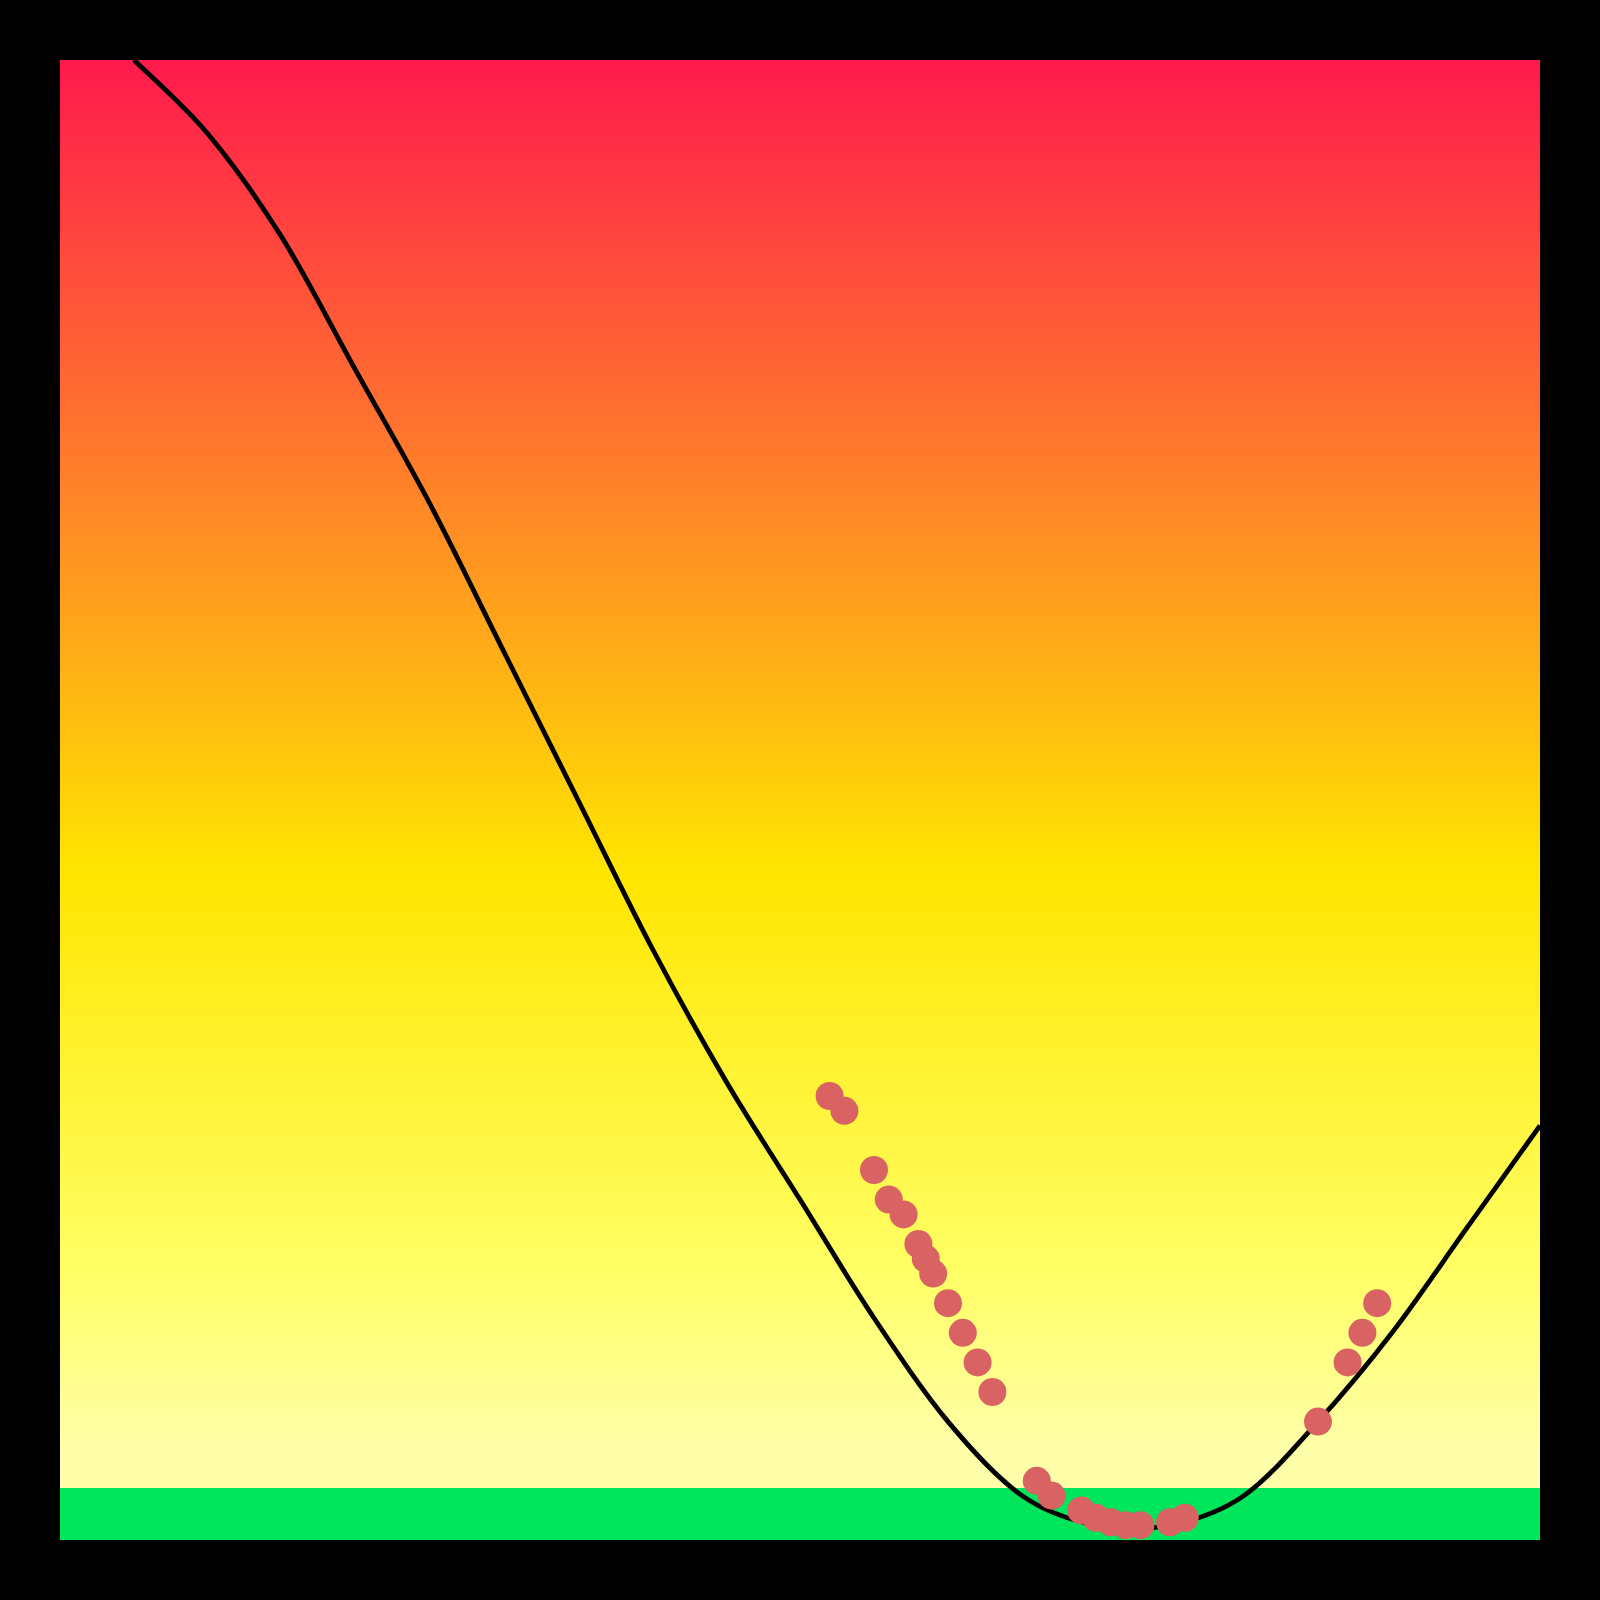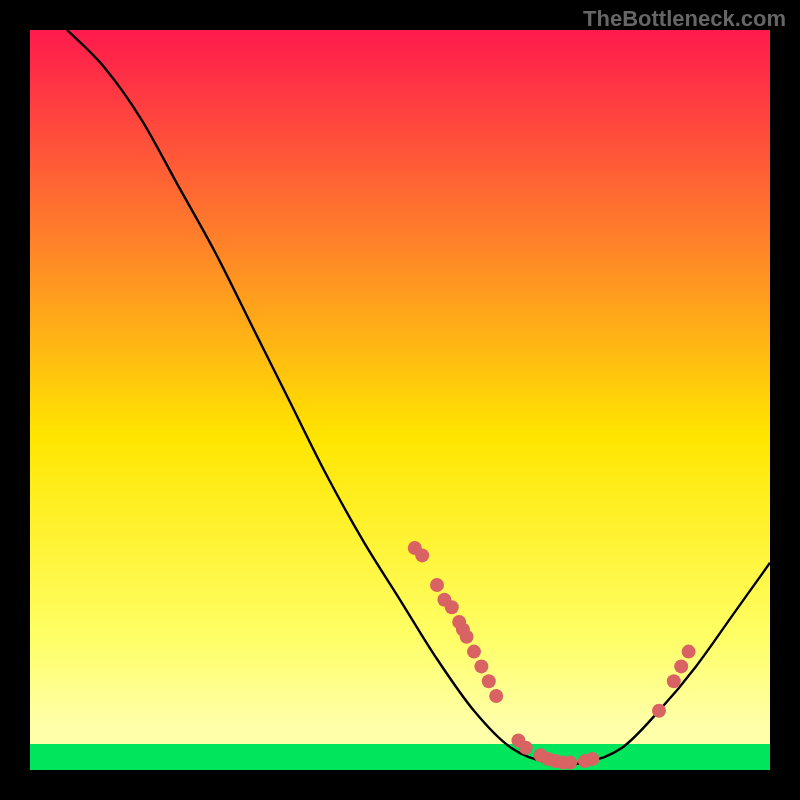--- a/index.html
+++ b/index.html
@@ -34,21 +34,20 @@
     height: 740px;
   }
   svg {
     display: block;
   }
 </style>
 </head>
 <body>
 
 <div class="container">
-  <div class="watermark">TheBottleneck.com</div>
   <div class="plot-area">
     <svg id="chart-svg" width="740" height="740" viewBox="0 0 740 740">
       <defs>
         <linearGradient id="bg-grad" x1="0" y1="0" x2="0" y2="1">
           <stop id="g0" offset="0%" stop-color="#ff1a4d"></stop>
           <stop id="g1" offset="28%" stop-color="#ff7f2a"></stop>
           <stop id="g2" offset="55%" stop-color="#ffe600"></stop>
           <stop id="g3" offset="82%" stop-color="#ffff66"></stop>
           <stop id="g4" offset="94%" stop-color="#ffffaa"></stop>
         </linearGradient>

